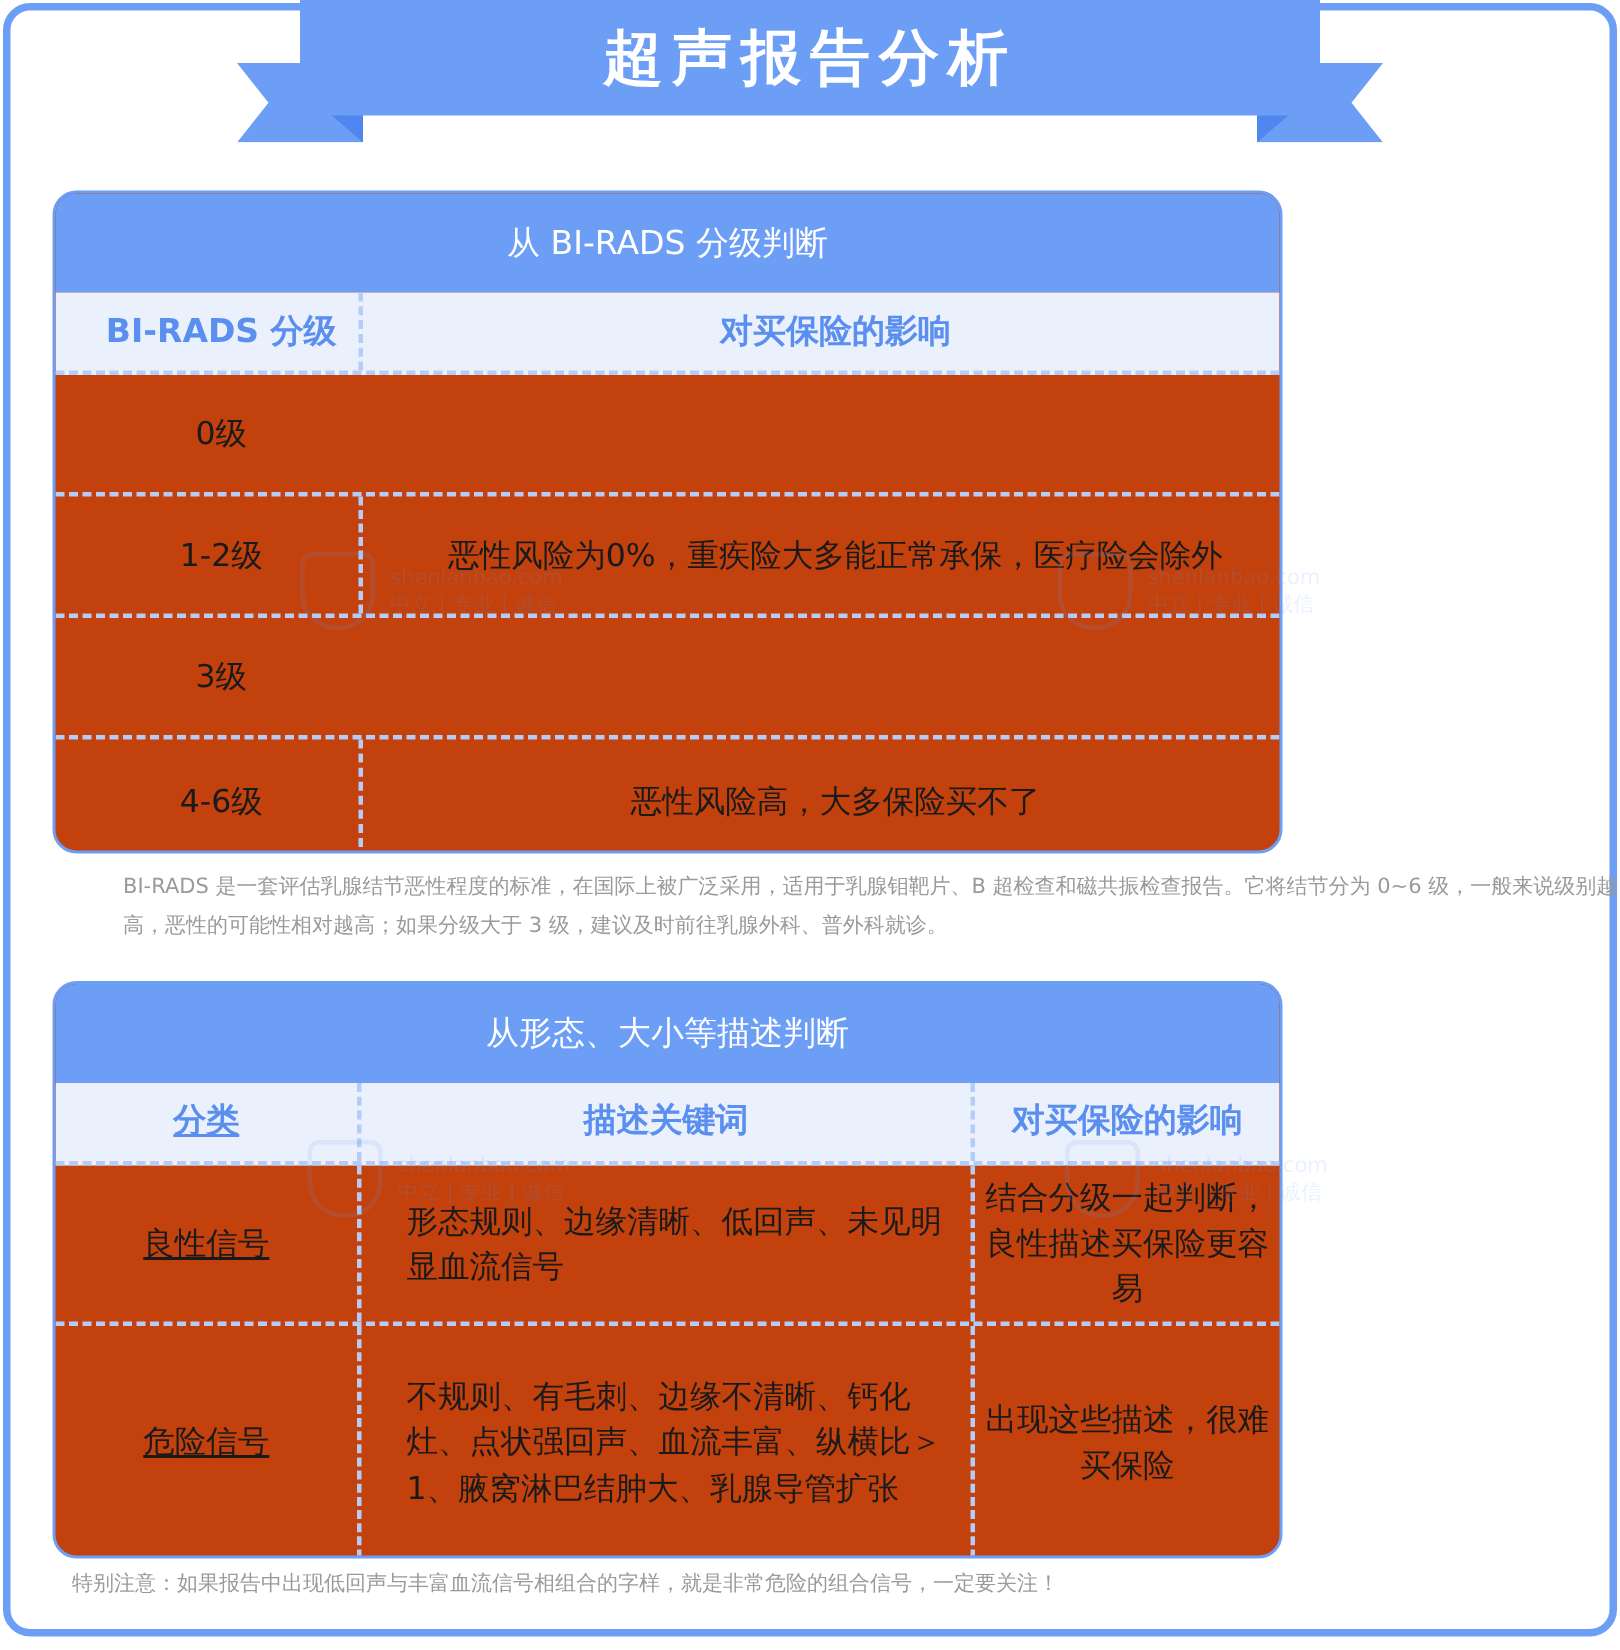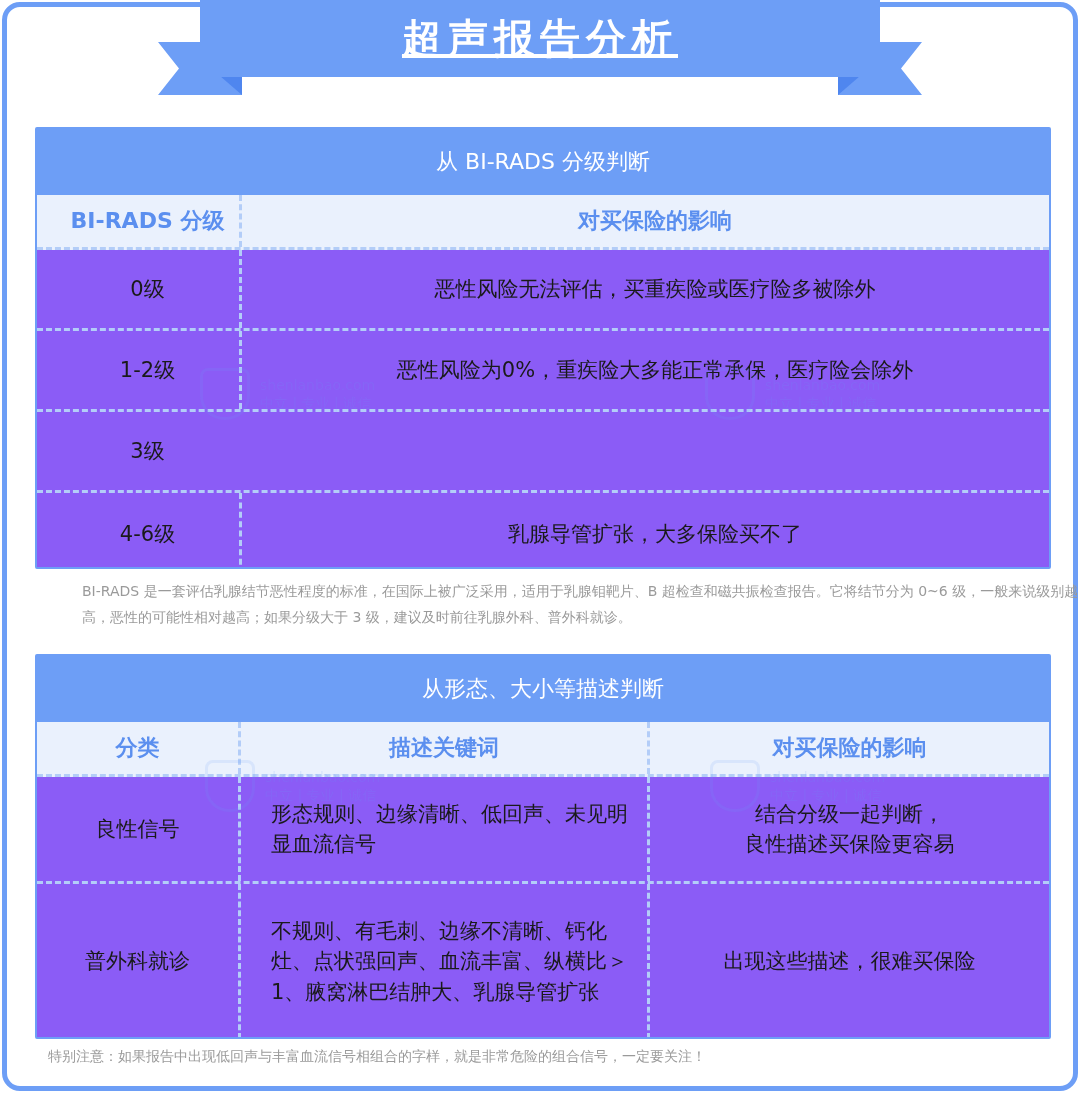--- a/index.html
+++ b/index.html
@@ -20,47 +20,47 @@
   .fold-left { position: absolute; left: 220px; top: 76px; width: 22px; height: 19px; background: #4f86ef;
     clip-path: polygon(0 0, 100% 0, 100% 100%); }
   .fold-right { position: absolute; left: 838px; top: 76px; width: 22px; height: 19px; background: #4f86ef;
     clip-path: polygon(0 0, 100% 0, 0 100%); }
   .banner-main {
     position: absolute; left: 200px; top: 0; width: 680px; height: 77px; background: #6d9ef6;
     display: flex; align-items: center; justify-content: center;
     font-size: 40px; font-weight: bold; letter-spacing: 6px;
   }
   .banner-main .hl { color: #ffe26a; }
-  .banner-main .rest { color: #ffffff; text-decoration: underline; }
+  .banner-main .rest { color: #ffffff; }
 
   
   .card {
-    position: absolute; left: 35px; width: 1016px;
-    border: 2px solid #6d9ef6; border-radius: 2px; overflow: hidden; background: #8b5cf6;
+    position: absolute; left: 35px; width: 820px;
+    border: 2px solid #6d9ef6; border-radius: 16px; overflow: hidden; background: #c2410c;
   }
   .card1 { top: 127px; height: 442px; }
   .card2 { top: 654px; height: 385px; }
   .card-title {
     height: 66px; background: #6d9ef6; color: #fff; font-size: 22px;
     display: flex; align-items: center; justify-content: center;
   }
   .thead { background: #eaf1fd; color: #5b8fef; font-size: 22px; font-weight: bold; }
   .row { position: relative; display: flex; border-bottom: 3px dashed #b3cdf8; }
   .row:last-child { border-bottom: none; }
   .cell { display: flex; align-items: center; justify-content: center; text-align: center; position: relative; }
   .cell + .cell { border-left: 3px dashed #b3cdf8; }
 
   .t1 .c1 { width: 202px; }
   .t1 .c2 { flex: 1; }
   .t1 .row { height: 81px; }
   .t1 .thead.row { height: 55px; }
   .t1 .cell { font-size: 21px; padding-left: 19px; }
   .t1 .thead .cell { font-size: 22px; }
 
-  .t2 .c1 { width: 201px; }
+  .t2 .c1 { width: 201px; text-decoration: underline; }
   .t2 .c2 { width: 409px; }
   .t2 .c3 { flex: 1; }
   .t2 .thead.row { height: 55px; }
   .t2 .r1 { height: 107px; }
   .t2 .r2 { height: 155px; }
   .t2 .cell { font-size: 21px; line-height: 1.45; }
   .t2 .thead .cell { font-size: 22px; }
   .t2 .c2.body { justify-content: flex-start; text-align: left; padding-left: 30px; }
 
   .note {
@@ -92,32 +92,31 @@
 </div>
 
 <div class="card card1 t1">
   <div class="card-title">从 BI-RADS 分级判断</div>
   <div class="row thead">
     <div class="cell c1">BI-RADS 分级</div>
     <div class="cell c2">对买保险的影响</div>
   </div>
   <div class="row">
     <div class="cell c1">0级</div>
-    <div class="cell c2">恶性风险无法评估，买重疾险或医疗险多被除外</div>
   </div>
   <div class="row">
     <div class="cell c1">1-2级</div>
     <div class="cell c2">恶性风险为0%，重疾险大多能正常承保，医疗险会除外</div>
   </div>
   <div class="row">
     <div class="cell c1">3级</div>
   </div>
   <div class="row">
     <div class="cell c1">4-6级</div>
-    <div class="cell c2">乳腺导管扩张，大多保险买不了</div>
+    <div class="cell c2">恶性风险高，大多保险买不了</div>
   </div>
 </div>
 
 <div class="watermark" style="left:200px; top:368px;">
   <span class="shield"></span><span class="wm-text"><span>shenlanbao.com</span><br><span>中立 | 专业 | 诚信</span></span>
 </div>
 <div class="watermark" style="left:705px; top:368px;">
   <span class="shield"></span><span class="wm-text"><span>shenlanbao.com</span><br><span>中立 | 专业 | 诚信</span></span>
 </div>
 
@@ -134,21 +133,21 @@
     <div class="cell c1">良性信号</div>
     <div class="cell c2 body">形态规则、边缘清晰、低回声、未见明显血流信号</div>
     <div class="cell c3">
       <div>
         <div>结合分级一起判断，</div>
         <div>良性描述买保险更容易</div>
       </div>
     </div>
   </div>
   <div class="row r2">
-    <div class="cell c1">普外科就诊</div>
+    <div class="cell c1">危险信号</div>
     <div class="cell c2 body">不规则、有毛刺、边缘不清晰、钙化灶、点状强回声、血流丰富、纵横比＞1、腋窝淋巴结肿大、乳腺导管扩张</div>
     <div class="cell c3">出现这些描述，很难买保险</div>
   </div>
 </div>
 
 <div class="watermark" style="left:205px; top:760px;">
   <span class="shield"></span><span class="wm-text"><span>shenlanbao.com</span><br><span>中立 | 专业 | 诚信</span></span>
 </div>
 <div class="watermark" style="left:710px; top:760px;">
   <span class="shield"></span><span class="wm-text"><span>shenlanbao.com</span><br><span>中立 | 专业 | 诚信</span></span>

